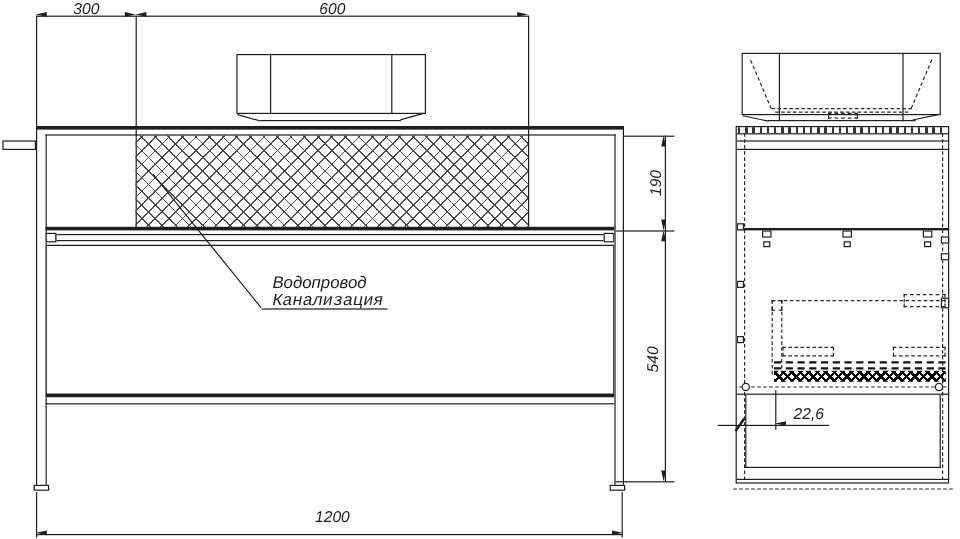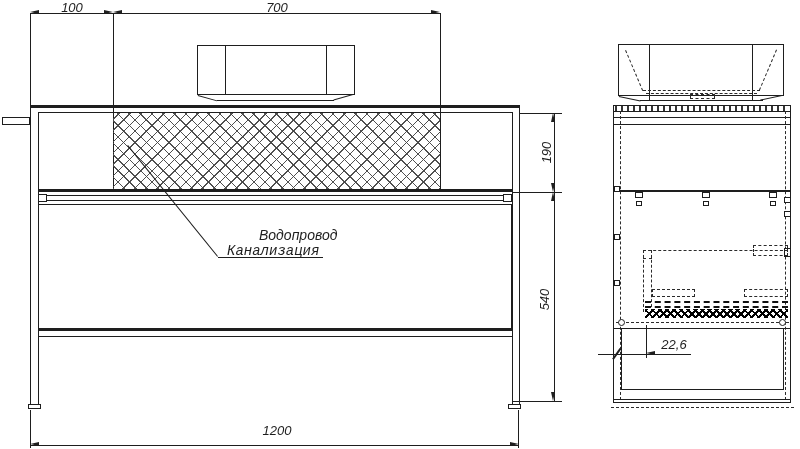--- a/index.html
+++ b/index.html
@@ -36,22 +36,22 @@
   <div>
 
     <div class="ln" style="left:30px;top:13px;width:410px;height:1px;"></div>
     <div class="tri tl" style="left:30px;top:10.4px;"></div>
     <div class="tri tr" style="left:104px;top:10.4px;"></div>
     <div class="tri tl" style="left:113px;top:10.4px;"></div>
     <div class="tri tr" style="left:431px;top:10.4px;"></div>
     <div class="ln" style="left:30px;top:13px;width:1px;height:92px;"></div>
     <div class="ln" style="left:113px;top:13px;width:1px;height:176px;"></div>
     <div class="ln" style="left:440px;top:13px;width:1px;height:176px;"></div>
-    <div class="dim" style="left:42px;top:0;width:60px;">100</div>
-    <div class="dim" style="left:247px;top:0;width:60px;">700</div>
+    <div class="dim" style="left:42px;top:0;width:60px;">300</div>
+    <div class="dim" style="left:247px;top:0;width:60px;">600</div>
 
     <div class="b" style="left:197px;top:45px;width:158px;height:50px;border-width:1.4px;"></div>
     <div class="ln" style="left:225px;top:46px;width:1.2px;height:49px;"></div>
     <div class="ln" style="left:326px;top:46px;width:1.2px;height:49px;"></div>
     <div class="ln" style="left:198px;top:95px;width:20px;height:1.2px;transform:rotate(15.6deg);transform-origin:0 0;"></div>
     <div class="ln" style="left:353px;top:95px;width:20px;height:1.2px;transform:rotate(164.4deg);transform-origin:0 0;"></div>
     <div class="ln" style="left:217px;top:100px;width:117px;height:1.4px;"></div>
 
     <div class="ln" style="left:30px;top:105px;width:490px;height:2.6px;"></div>
     <div class="b" style="left:2px;top:117px;width:28px;height:8px;"></div>
@@ -88,21 +88,21 @@
     <div class="ln" style="left:554px;top:113px;width:1px;height:288px;"></div>
     <div class="tri tu" style="left:551.4px;top:113px;"></div>
     <div class="tri td" style="left:551.4px;top:183px;"></div>
     <div class="tri tu" style="left:551.4px;top:192px;"></div>
     <div class="tri td" style="left:551.4px;top:392px;"></div>
     <div class="dim rot" style="left:526px;top:145px;width:40px;">190</div>
     <div class="dim rot" style="left:524px;top:292px;width:40px;">540</div>
 
     <div class="ln" style="left:128px;top:145px;width:143px;height:1.2px;transform:rotate(51deg);transform-origin:0 0;"></div>
     <div class="ln" style="left:218px;top:257px;width:105px;height:1px;"></div>
-    <div class="lbl" style="left:227px;top:227px;margin-left:32px;">Водопровод</div>
+    <div class="lbl" style="left:227px;top:227px;">Водопровод</div>
     <div class="lbl" style="left:227px;top:243px;font-family:Liberation Mono, monospace;">Канализация</div>
   </div>
 
   <div>
 
     <div class="b" style="left:618px;top:44px;width:166px;height:52px;border-width:1.4px;"></div>
     <div class="ln" style="left:649px;top:45px;width:1.2px;height:56px;"></div>
     <div class="ln" style="left:752px;top:45px;width:1.2px;height:56px;"></div>
     <div class="ln" style="left:619px;top:96px;width:22px;height:1.2px;transform:rotate(11.8deg);transform-origin:0 0;"></div>
     <div class="ln" style="left:782px;top:96px;width:22px;height:1.2px;transform:rotate(168.2deg);transform-origin:0 0;"></div>

